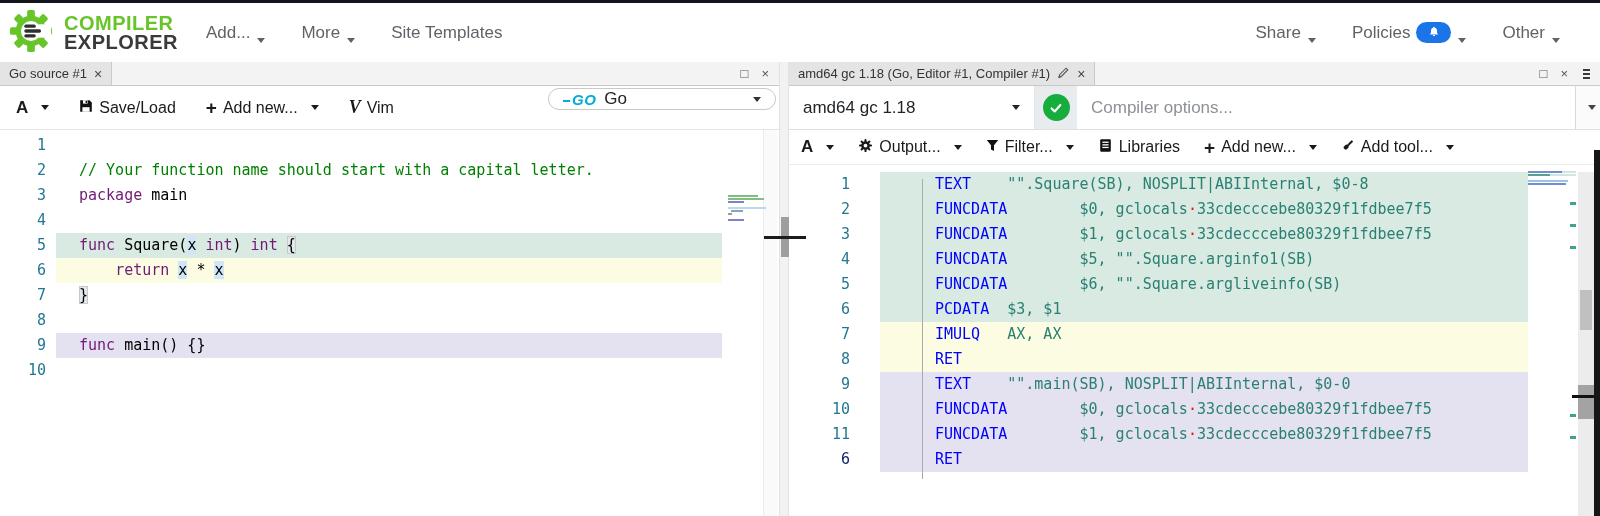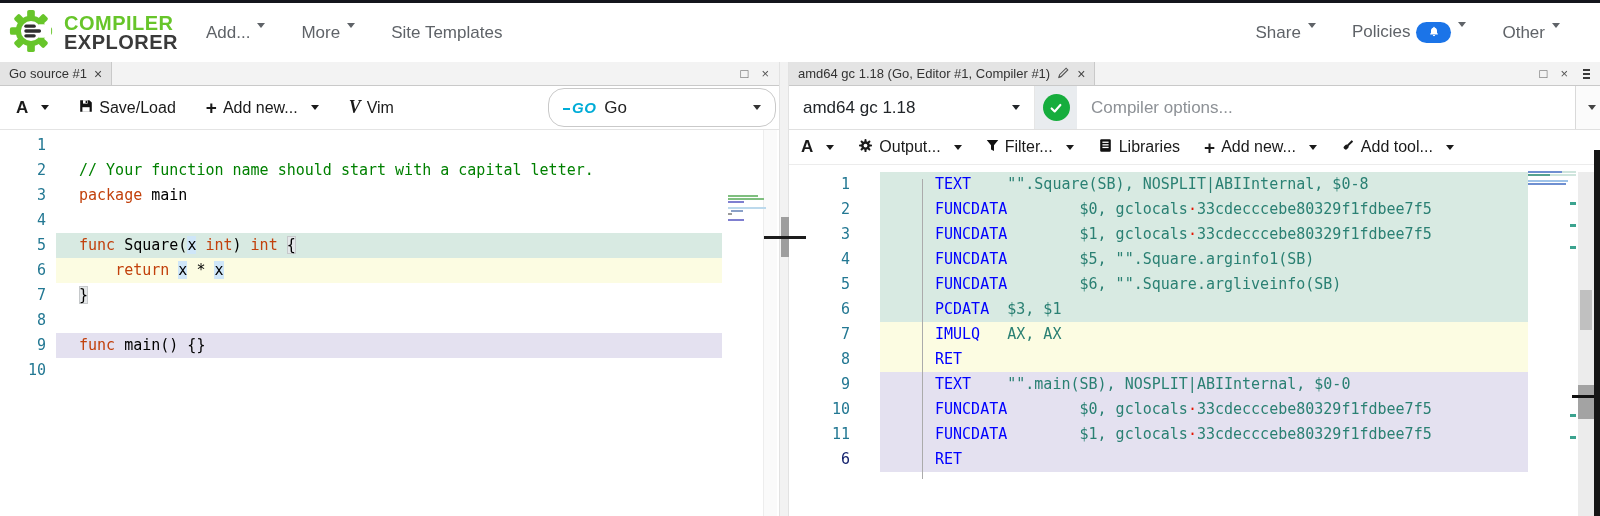--- a/index.html
+++ b/index.html
@@ -10,21 +10,21 @@
   
   .navbar { position:absolute; top:3px; left:0; right:0; height:59px; background:#fff;
     display:flex; align-items:center; padding:0 40px 0 8px; }
   .brand { display:flex; align-items:center; gap:10px; cursor:pointer; }
   .brand-text { display:flex; flex-direction:column; line-height:19px; font-weight:bold;
     font-size:20px; letter-spacing:.5px; }
   .brand-l1 { color:#67c52a; } .brand-l2 { color:#3a3a3a; }
   .nav-group { display:flex; align-items:center; gap:36px; font-size:17px; color:#5f6368; }
   .nav-left { margin-left:28px; }
   .nav-right { margin-left:auto; }
-  .nav-item { display:flex; align-items:flex-start; cursor:pointer; white-space:nowrap; }
+  .nav-item { display:flex; align-items:flex-end; cursor:pointer; white-space:nowrap; }
   .caret { display:inline-block; width:0; height:0; border-left:4.5px solid transparent;
     border-right:4.5px solid transparent; border-top:5px solid currentColor; margin-left:7px; }
   .bell-pill { display:inline-flex; align-items:center; justify-content:center;
     width:35px; height:21px; border-radius:11px; background:#1b74e8; margin-left:6px; }
 
   
   .workspace { position:absolute; top:62px; left:0; right:0; bottom:0; background:#ececec; }
   .pane { position:absolute; top:0; bottom:0; background:#fff; overflow:hidden; }
   .pane-left  { left:0; width:779px; }
   .pane-right { left:789px; right:0; }
@@ -47,21 +47,21 @@
   
   .toolbar { display:flex; align-items:center; background:#fff; position:relative;
     color:#1a1a1a; }
   .toolbar-src { height:44px; border-bottom:1px solid #e4e4e4; padding-left:16px; gap:30px; font-size:16px; }
   .toolbar-asm { height:35px; border-bottom:1px solid #ececec; padding-left:12px; gap:24px; font-size:16px; }
   .tb-item { display:flex; align-items:center; gap:6px; cursor:pointer; white-space:nowrap; }
   .afont { font-weight:bold; font-size:17px; }
   .plus { font-weight:bold; font-size:19px; line-height:1; }
   .vim-v { font-family:"Liberation Serif", serif; font-style:italic; font-weight:bold; font-size:18px; }
 
-  .lang-select { position:absolute; left:548px; top:2px; width:228px; height:39px;
+  .lang-select { position:absolute; left:548px; top:2px; width:228px; height:22px;
     border:1px solid #c9c9c9; border-radius:16px; background:#fff; display:flex;
     align-items:center; padding:0 14px; gap:8px; cursor:pointer; font-size:17px; color:#222; }
   .lang-select .caret { margin-left:auto; color:#333; }
   .go-logo { color:#00acd7; font-weight:bold; font-style:italic; font-size:15px; letter-spacing:.5px; }
   .go-logo::before { content:""; display:inline-block; width:7px; height:2px;
     background:#00acd7; vertical-align:middle; margin-right:2px; }
 
   
   .compiler-row { height:44px; display:flex; align-items:stretch; border-bottom:1px solid #e0e0e0; background:#fff; }
   .compiler-select { width:246px; display:flex; align-items:center; padding:16px 14px;
@@ -86,21 +86,21 @@
   .ed-right .row-bg { left:91px; width:648px; }
   .bg-teal   .row-bg { background:#d8eae2; }
   .bg-yellow .row-bg { background:#fcfce2; }
   .bg-lav    .row-bg { background:#e4e1f0; }
   .ln { position:absolute; left:0; width:46px; text-align:right; color:#237893; }
   .ed-right .ln { width:61px; }
   .ln-cur { color:#13216d; }
   .code-text { position:absolute; top:0; }
   .ed-left  .code-text { left:79px; }
   .ed-right .code-text { left:146px; }
-  .t-cm { color:#008000; } .t-kw { color:#c2410c;text-align:right; } .t-op { color:#0000ff; }
+  .t-cm { color:#008000; } .t-kw { color:#701a75;text-align:right; } .t-op { color:#0000ff; }
   .t-pl { color:#000; }   .t-sym { color:#2a8073; } .t-dot { color:#e51400; }
   .t-hl { background:#cfe6f8; }
   .t-br { background:#e4e7e9; box-shadow: inset 0 0 0 1px #c6c9cb; }
 
   .indent-guide { position:absolute; left:133px; top:7px; height:300px; width:1px; background:#ababab; }
 
   
   .minimap { position:absolute; z-index:3; }
   .mm-row { height:2px; margin-bottom:1px; }
   .scrollcol-left { position:absolute; top:68px; bottom:0; right:2px; width:14px;

